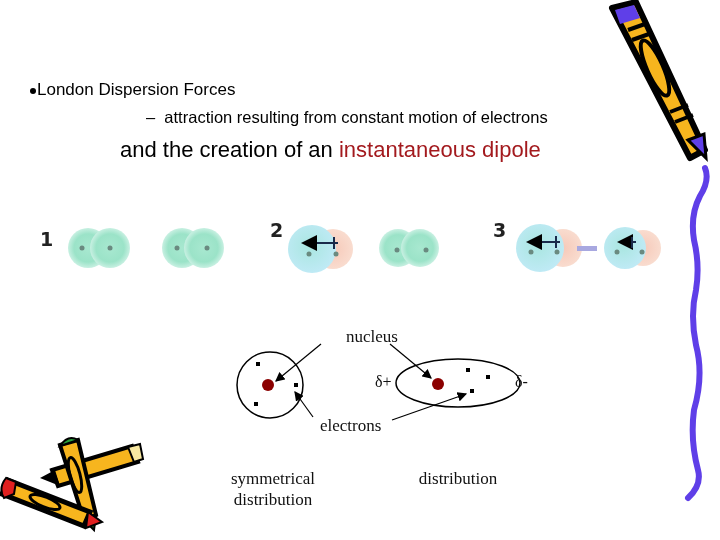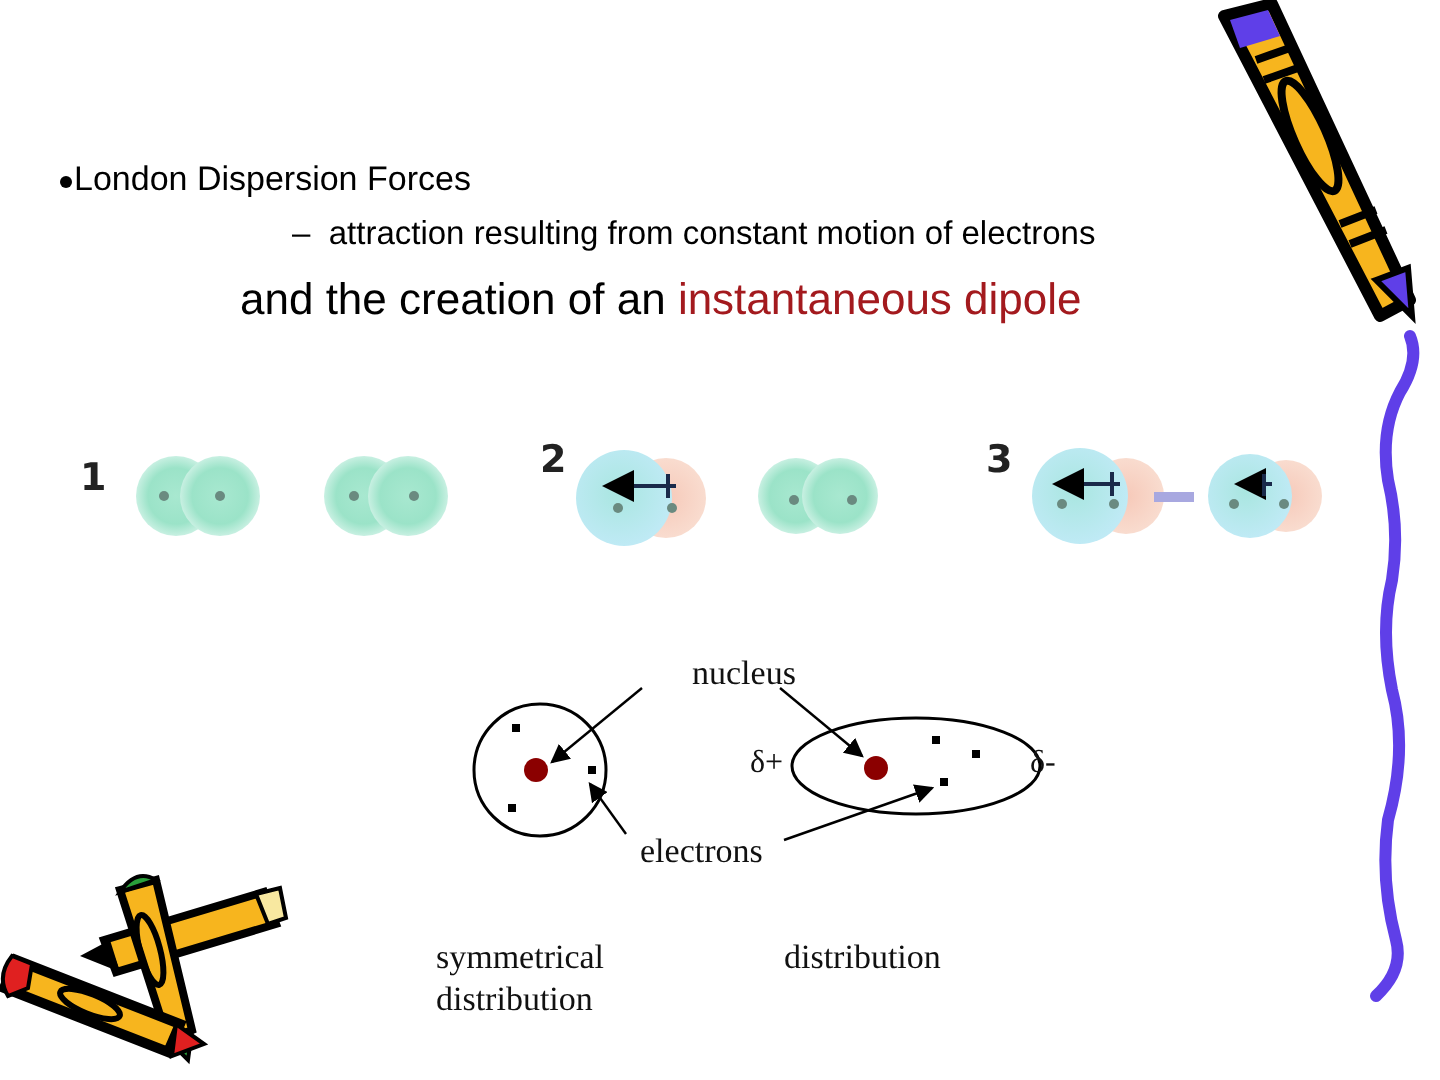--- a/index.html
+++ b/index.html
@@ -8,21 +8,21 @@
       font-family: "Liberation Sans", "DejaVu Sans", sans-serif; color: #000;
     }
     .abs { position: absolute; }
     .bullet-line { left: 30px; top: 80px; font-size: 17px; white-space: nowrap; }
     .bullet-dot { display: inline-block; width: 6px; height: 6px; background:#000; border-radius: 50%; margin-right: 1px; vertical-align: 1px; }
     .sub1 { left: 146px; top: 108px; font-size: 16.5px; white-space: nowrap; }
     .sub2 { left: 120px; top: 137px; font-size: 22px; white-space: nowrap; }
     .red { color: #a31a1e; }
     .num { font-family: "DejaVu Sans", sans-serif; font-size: 19px; font-weight: bold; color: #222; }
     .serif { font-family: "Liberation Serif", "DejaVu Serif", serif; color: #111; }
-    .lbl { font-size: 17px; line-height: 21px; text-align: left; }
+    .lbl { font-size: 17px; line-height: 21px; text-align: center; }
     svg { position: absolute; left: 0; top: 0; }
   </style>
 </head>
 <body>
 
 <svg width="720" height="540">
   <defs>
     <radialGradient id="gGreen" cx="50%" cy="50%" r="50%">
       <stop offset="0%" stop-color="#a8e8d0"></stop>
       <stop offset="70%" stop-color="#9be3c8"></stop>

